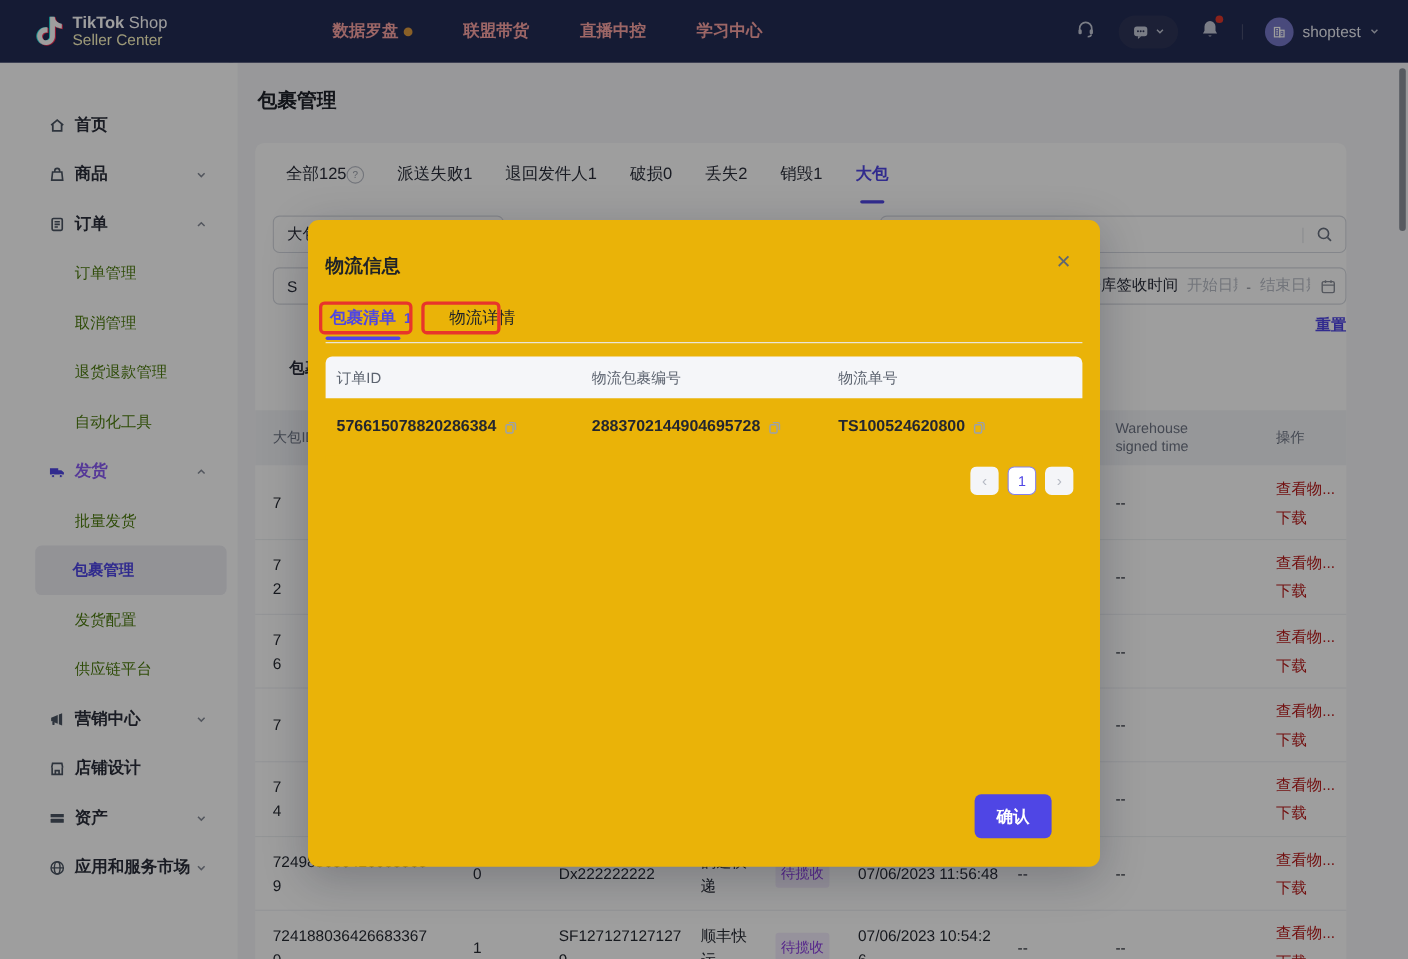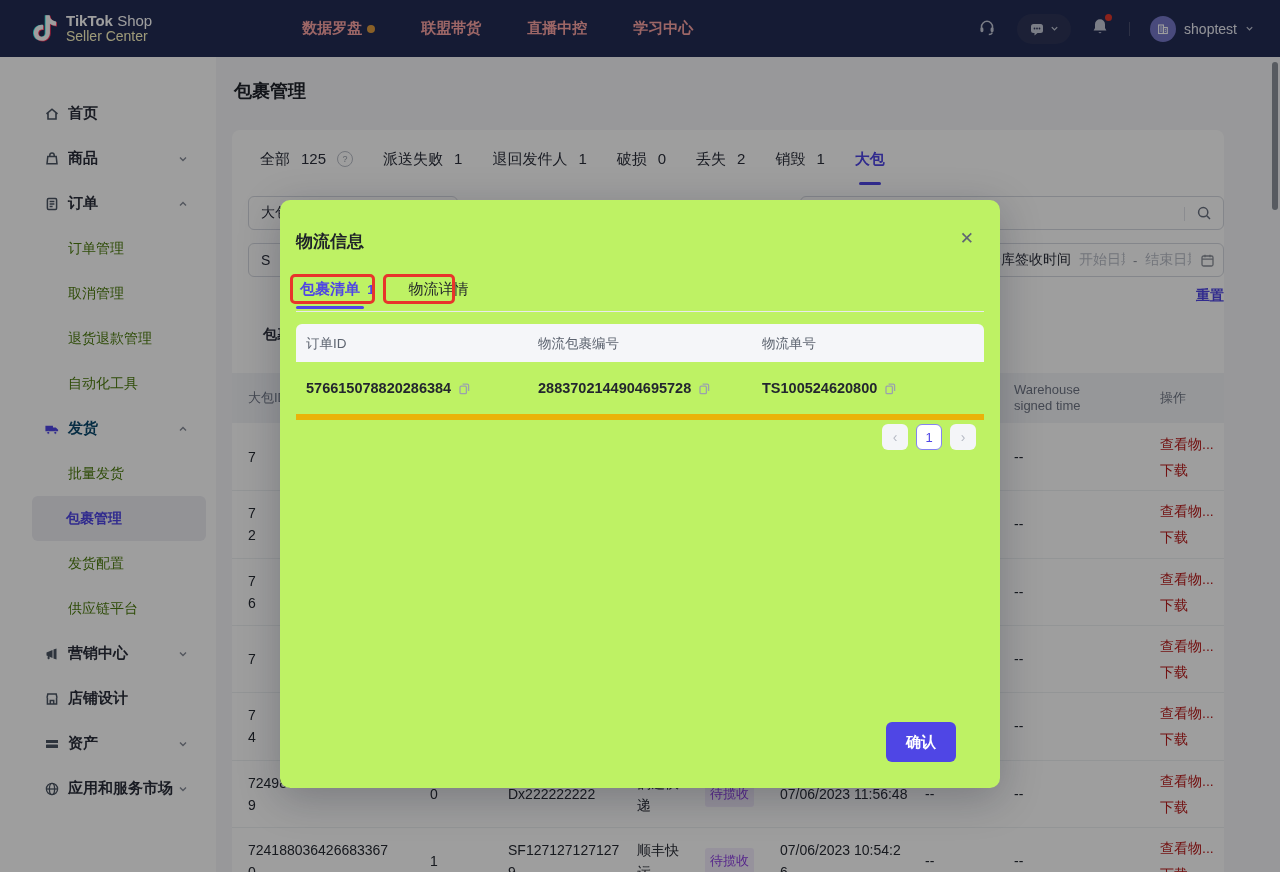--- a/index.html
+++ b/index.html
@@ -28,31 +28,31 @@
   .user-chip{display:flex;align-items:center;gap:8px;cursor:pointer;}
   .avatar{width:26px;height:26px;border-radius:50%;background:#7678c9;display:flex;align-items:center;justify-content:center;}
   .user-name{color:#eceef5;font-size:14px;}
   
   .sidebar{position:absolute;left:0;top:57px;width:216px;bottom:0;background:#ffffff;z-index:5;padding-top:34px;box-sizing:border-box;}
   .sb-item{height:45px;display:flex;align-items:center;position:relative;cursor:pointer;}
   .sb-item .sb-ico{position:absolute;left:44px;width:16px;height:16px;display:flex;align-items:center;justify-content:center;}
   .sb-item .sb-label{margin-left:68px;font-size:15px;font-weight:700;color:#2a2e3a;}
   .sb-item.sub .sb-label{margin-left:68px;font-size:14px;font-weight:400;color:#4d7c0f;}
   .sb-item .sb-chev{position:absolute;right:28px;display:flex;}
-  .sb-item.active-top .sb-label{color:#0c4a6e;}
+  .sb-item.active-top .sb-label{color:#8b5cf6;}
   .sb-item.sub.active{background:#ededf3;border-radius:6px;margin:0 10px 0 32px;}
   .sb-item.sub.active .sb-label{margin-left:34px;color:#4f46e5;font-weight:600;}
   .sb-scrollbar{position:absolute;left:208px;top:36px;width:4px;height:620px;background:#dcdee4;border-radius:2px;}
   
   .main{position:absolute;left:216px;top:57px;right:0;bottom:0;}
   .page-title{position:absolute;left:18px;top:22px;font-size:18px;font-weight:700;color:#20232b;}
   .card{position:absolute;left:16px;top:73px;width:992px;height:760px;background:#fff;border-radius:8px 8px 0 0;}
   
   .tabs{position:absolute;left:28px;top:16px;display:flex;gap:30px;}
-  .tab{position:relative;height:26px;line-height:26px;font-size:15px;color:#2a2e3a;cursor:pointer;display:flex;align-items:center;gap:11px;white-space:nowrap;}
+  .tab{position:relative;height:26px;line-height:26px;font-size:15px;color:#2a2e3a;cursor:pointer;display:flex;align-items:center;gap:0;white-space:nowrap;}
   .tab .tcount{color:#2a2e3a;}
   .tab.active{color:#4f46e5;font-weight:700;}
   .tab.active:after{content:"";position:absolute;left:4px;right:4px;bottom:-13px;height:3px;background:#4f46e5;border-radius:2px;}
   .help-circ{width:14px;height:14px;border-radius:50%;border:1px solid #b9bdc7;color:#9aa0ab;font-size:9px;display:flex;align-items:center;justify-content:center;}
   
   .sel{position:absolute;height:34px;border:1px solid #d6d9e0;border-radius:6px;background:#fff;box-sizing:border-box;
     display:flex;align-items:center;padding:0 12px;font-size:14px;color:#2a2e3a;overflow:hidden;white-space:nowrap;cursor:pointer;}
   .sel1{left:16px;top:66px;width:210px;}
   .sel2{left:16px;top:113px;width:210px;}
   .search-box{position:absolute;left:568px;top:66px;width:424px;height:34px;border:1px solid #d6d9e0;border-radius:6px;background:#fff;box-sizing:border-box;}
@@ -83,21 +83,21 @@
   .c-time{left:548px;width:152px;}
   .c-c7{left:693px;}
   .c-c8{left:782px;}
   .c-op{left:928px;flex-direction:column;align-items:flex-start;justify-content:center;gap:2px;}
   .c-op a{line-height:24px;font-size:14px;font-weight:400;color:#b91c1c;text-decoration:none;cursor:pointer;white-space:nowrap;}
   .badge{display:inline-block;padding:2px 5px;background:#f3ecfc;color:#8b3fe0;font-size:13px;border-radius:3px;white-space:nowrap;}
   
   .page-scrollbar{position:absolute;right:2px;top:62px;width:6px;height:148px;background:#8d929c;border-radius:3px;z-index:8;}
   
   .overlay{position:absolute;inset:0;background:rgba(0,0,0,0.38);z-index:50;}
-  .modal{position:absolute;left:280px;top:200px;width:720px;height:588px;background:#bef264;border-radius:10px;z-index:60;
+  .modal{position:absolute;left:280px;top:200px;width:720px;height:588px;background:#eab308;border-radius:10px;z-index:60;
     box-shadow:0 10px 40px rgba(15,18,34,0.25);}
   .modal-title{position:absolute;left:16px;top:30px;font-size:17px;font-weight:700;color:#1f2329;}
   .modal-close{position:absolute;right:26px;top:30px;font-size:17px;color:#5f6673;cursor:pointer;line-height:1;}
   .m-tabs{position:absolute;left:20px;top:80px;display:flex;gap:34px;}
   .m-tab{font-size:15px;color:#1f2329;cursor:pointer;white-space:nowrap;}
   .m-tab.active{color:#4f46e5;font-weight:700;}
   .m-underline{position:absolute;left:16px;top:106px;width:68px;height:3px;background:#4f46e5;border-radius:2px;}
   .m-divider{position:absolute;left:16px;right:16px;top:111px;height:1px;background:#e9eaee;}
   .ann-box{position:absolute;border:3px solid #e8352b;border-radius:5px;box-sizing:border-box;z-index:5;pointer-events:none;}
   .ann1{left:10px;top:74px;width:85px;height:30px;}

